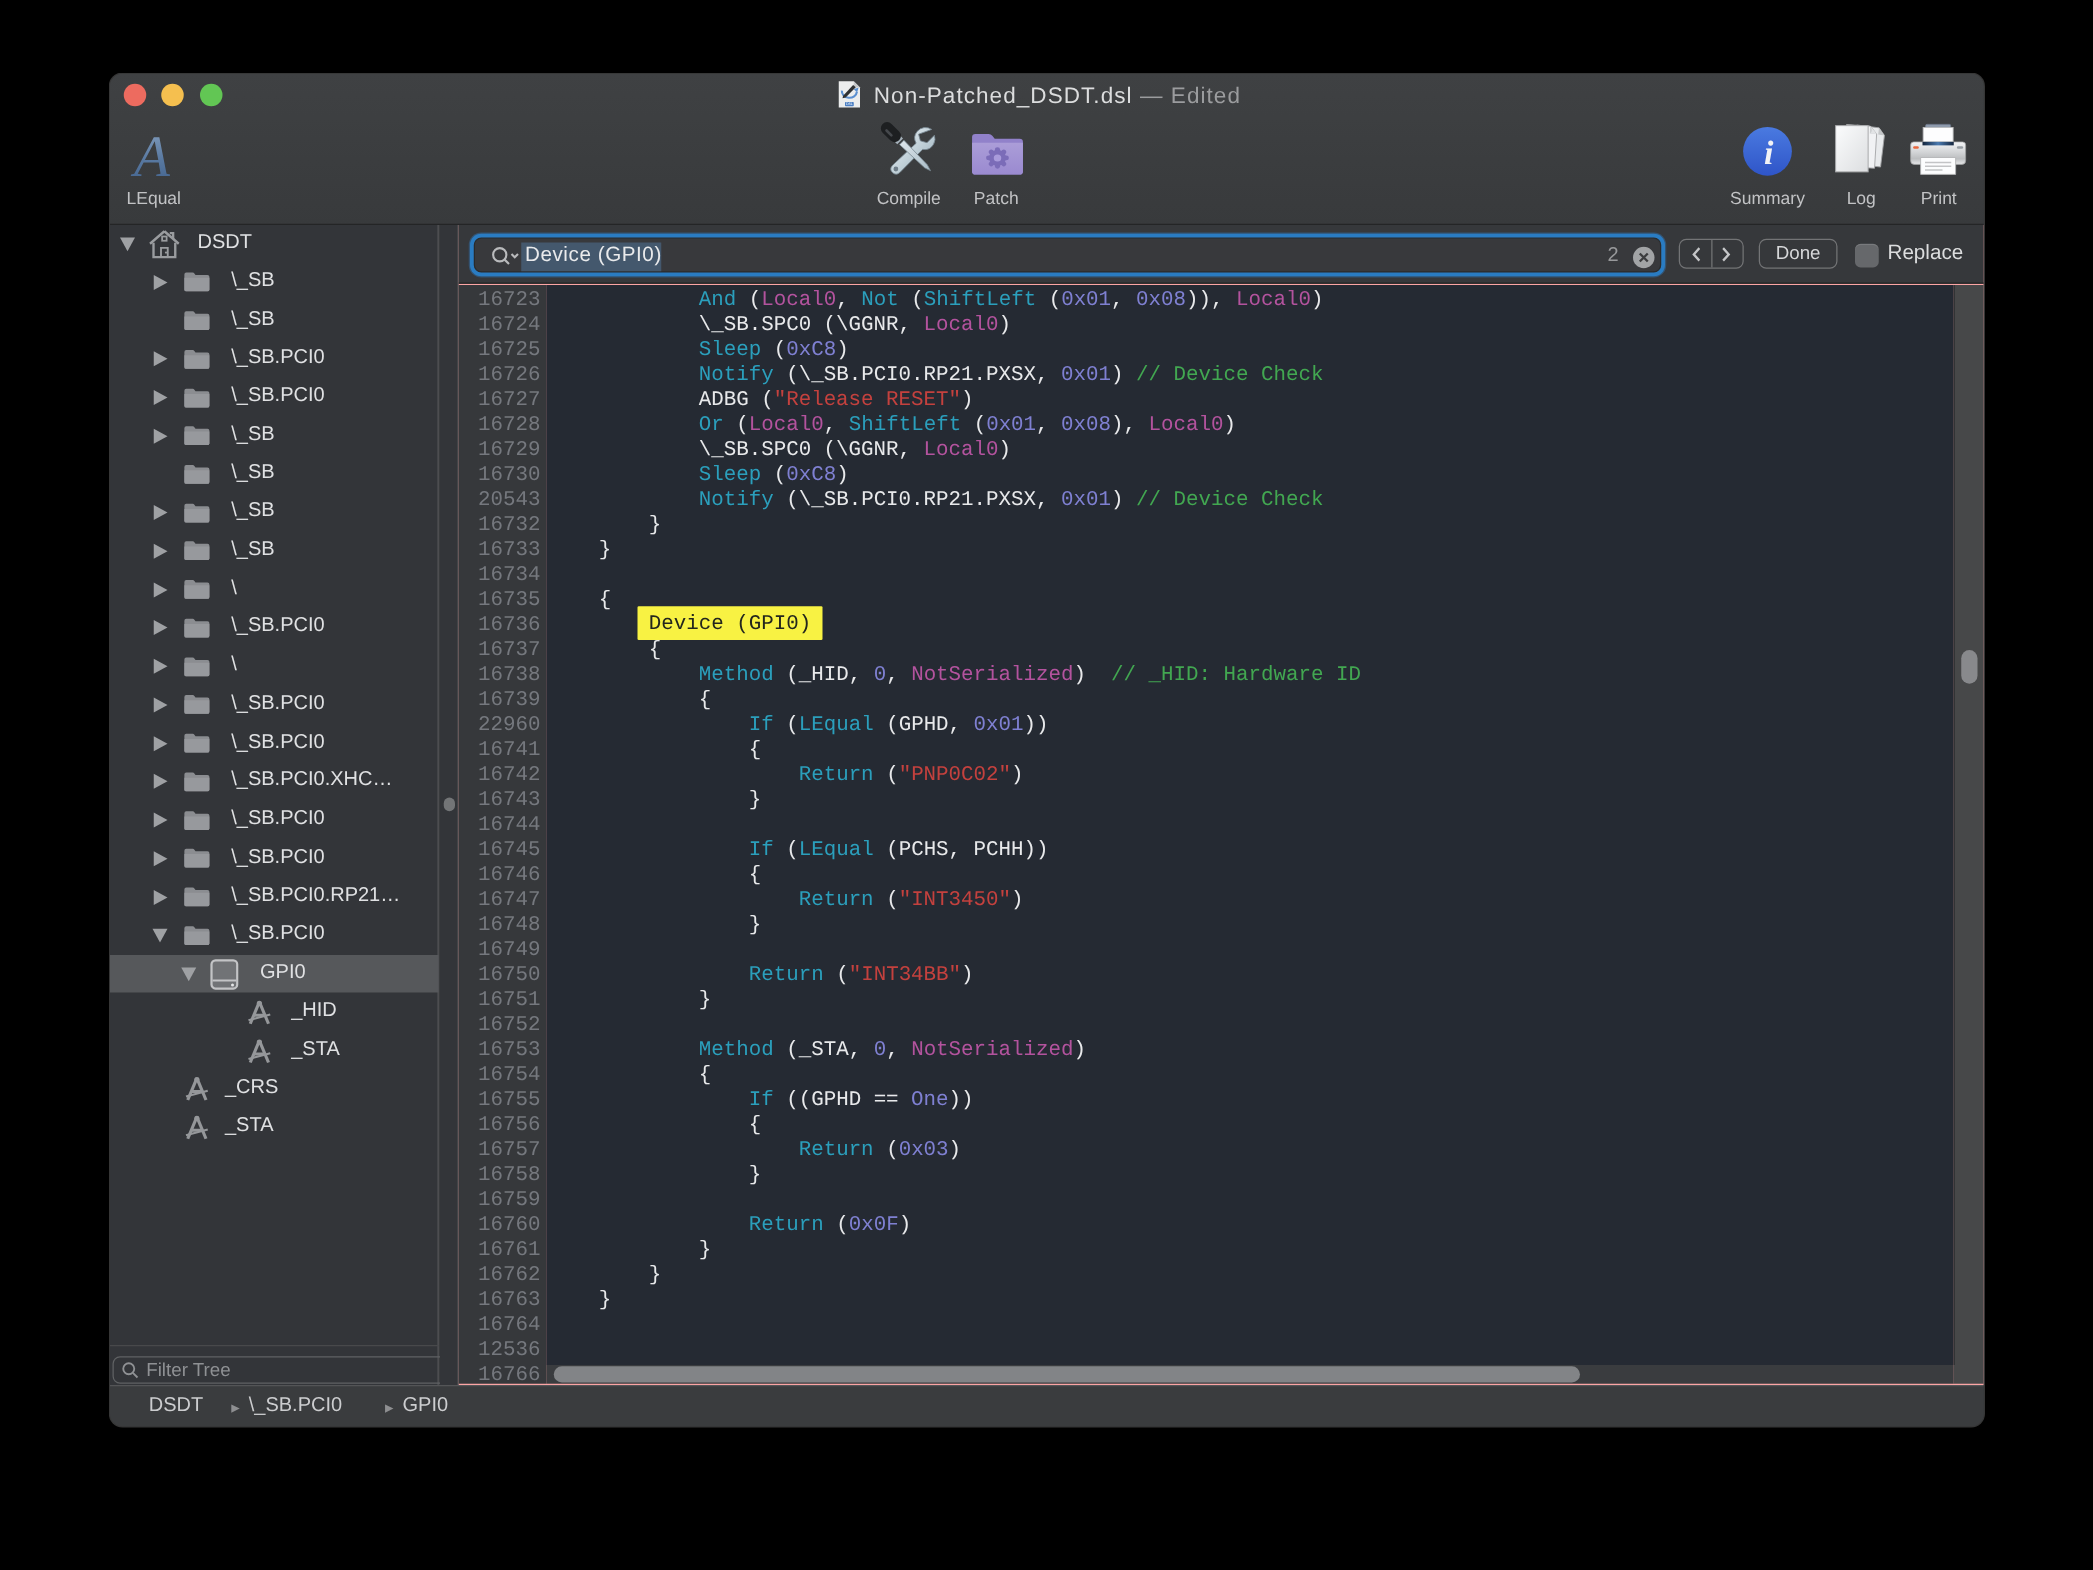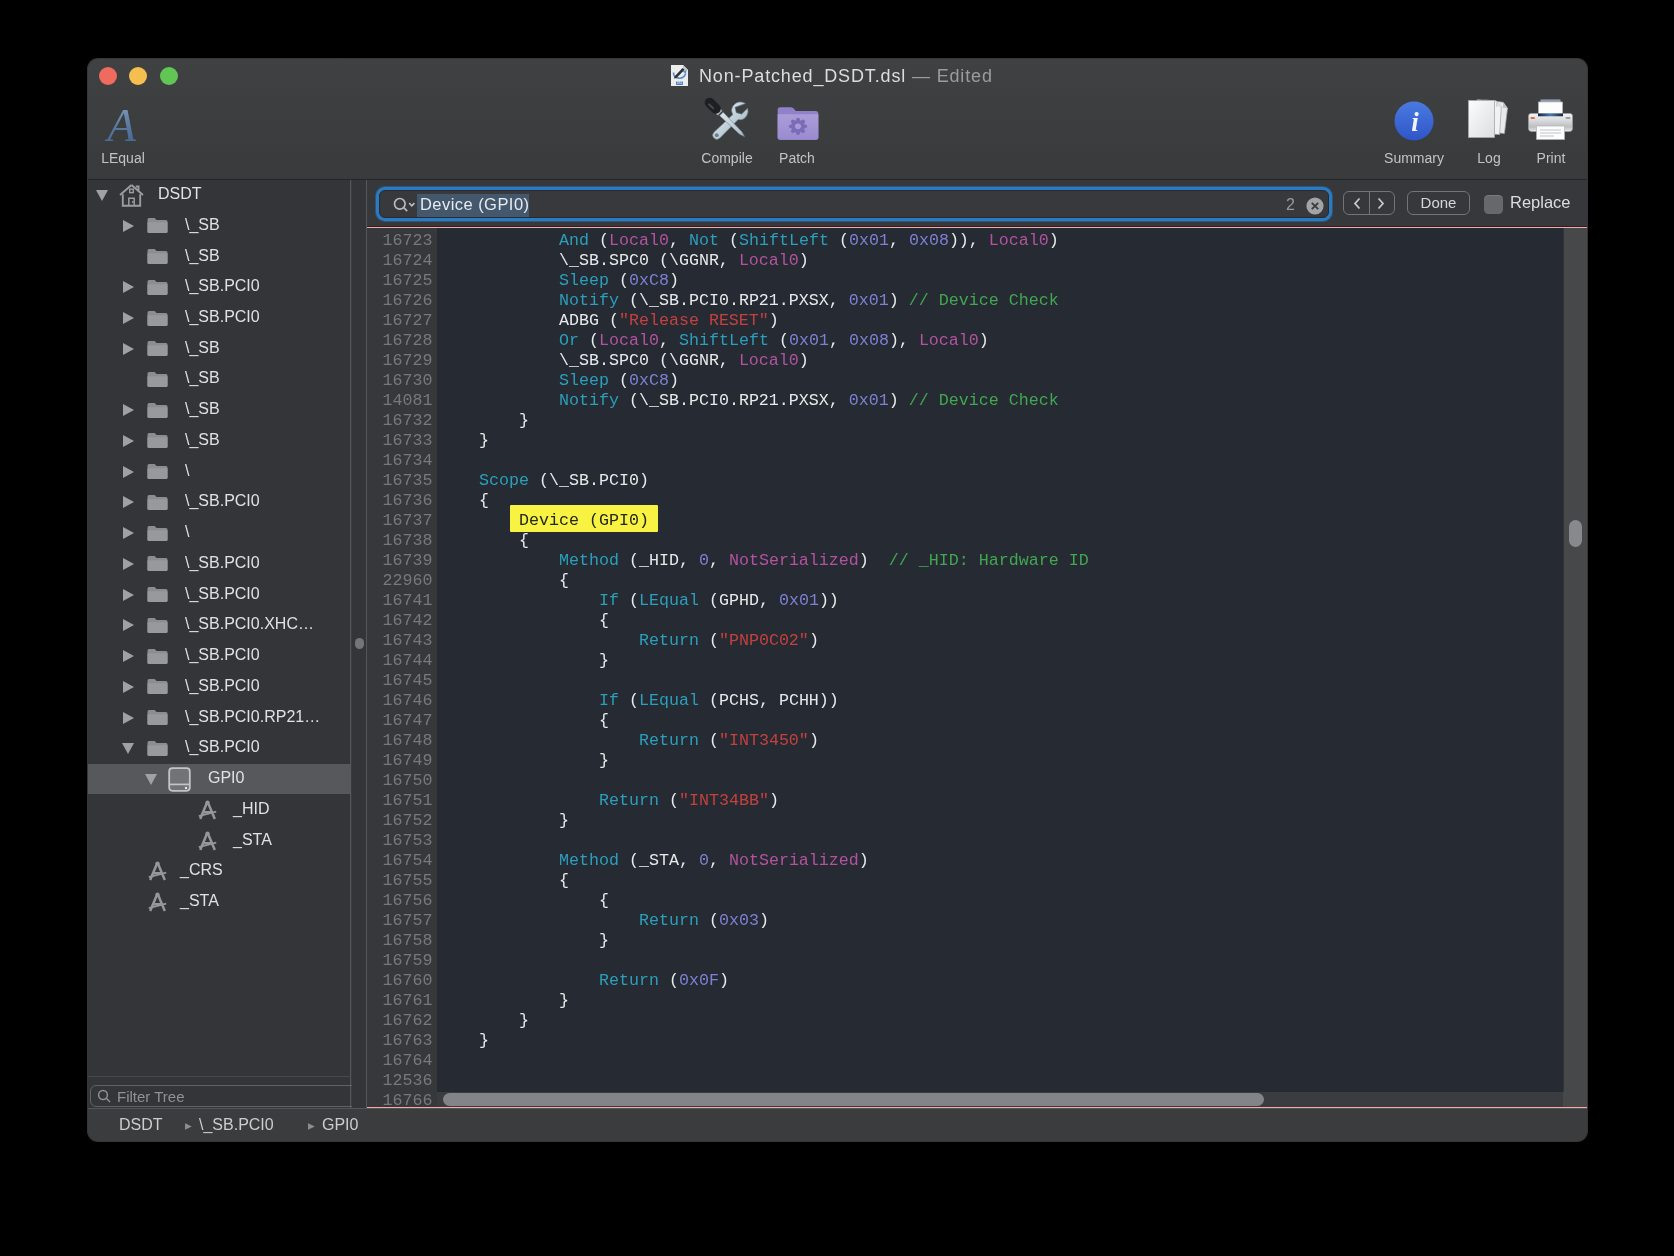--- a/index.html
+++ b/index.html
@@ -393,21 +393,21 @@
     </div>
     <div id="gutter">
 <div class="cl">16723</div>
         <div class="cl">16724</div>
         <div class="cl">16725</div>
         <div class="cl">16726</div>
         <div class="cl">16727</div>
         <div class="cl">16728</div>
         <div class="cl">16729</div>
         <div class="cl">16730</div>
-        <div class="cl">14081</div>
+        <div class="cl">20543</div>
         <div class="cl">16732</div>
         <div class="cl">16733</div>
         <div class="cl">16734</div>
         <div class="cl">16735</div>
         <div class="cl">16736</div>
         <div class="cl">16737</div>
         <div class="cl">16738</div>
         <div class="cl">16739</div>
         <div class="cl">22960</div>
         <div class="cl">16741</div>
@@ -444,41 +444,41 @@
           <div class="cl">            <i class="k">Sleep</i> (<i class="n">0xC8</i>)</div>
           <div class="cl">            <i class="k">Notify</i> (\_SB.PCI0.RP21.PXSX, <i class="n">0x01</i>) <i class="c">// Device Check</i></div>
           <div class="cl">            ADBG (<i class="s">"Release RESET"</i>)</div>
           <div class="cl">            <i class="k">Or</i> (<i class="m">Local0</i>, <i class="k">ShiftLeft</i> (<i class="n">0x01</i>, <i class="n">0x08</i>), <i class="m">Local0</i>)</div>
           <div class="cl">            \_SB.SPC0 (\GGNR, <i class="m">Local0</i>)</div>
           <div class="cl">            <i class="k">Sleep</i> (<i class="n">0xC8</i>)</div>
           <div class="cl">            <i class="k">Notify</i> (\_SB.PCI0.RP21.PXSX, <i class="n">0x01</i>) <i class="c">// Device Check</i></div>
           <div class="cl">        }</div>
           <div class="cl">    }</div>
           <div class="cl"></div>
-          <div class="cl">    <i class="k">Scope</i> (\_SB.PCI0)</div>
           <div class="cl">    {</div>
           <div class="cl">        <i class="hl">Device (GPI0)</i></div>
           <div class="cl">        {</div>
           <div class="cl">            <i class="k">Method</i> (_HID, <i class="n">0</i>, <i class="m">NotSerialized</i>)  <i class="c">// _HID: Hardware ID</i></div>
           <div class="cl">            {</div>
           <div class="cl">                <i class="k">If</i> (<i class="k">LEqual</i> (GPHD, <i class="n">0x01</i>))</div>
           <div class="cl">                {</div>
           <div class="cl">                    <i class="k">Return</i> (<i class="s">"PNP0C02"</i>)</div>
           <div class="cl">                }</div>
           <div class="cl"></div>
           <div class="cl">                <i class="k">If</i> (<i class="k">LEqual</i> (PCHS, PCHH))</div>
           <div class="cl">                {</div>
           <div class="cl">                    <i class="k">Return</i> (<i class="s">"INT3450"</i>)</div>
           <div class="cl">                }</div>
           <div class="cl"></div>
           <div class="cl">                <i class="k">Return</i> (<i class="s">"INT34BB"</i>)</div>
           <div class="cl">            }</div>
           <div class="cl"></div>
           <div class="cl">            <i class="k">Method</i> (_STA, <i class="n">0</i>, <i class="m">NotSerialized</i>)</div>
           <div class="cl">            {</div>
+          <div class="cl">                <i class="k">If</i> ((GPHD == <i class="n">One</i>))</div>
           <div class="cl">                {</div>
           <div class="cl">                    <i class="k">Return</i> (<i class="n">0x03</i>)</div>
           <div class="cl">                }</div>
           <div class="cl"></div>
           <div class="cl">                <i class="k">Return</i> (<i class="n">0x0F</i>)</div>
           <div class="cl">            }</div>
           <div class="cl">        }</div>
           <div class="cl">    }</div>
           <div class="cl"></div>
           <div class="cl"></div>

